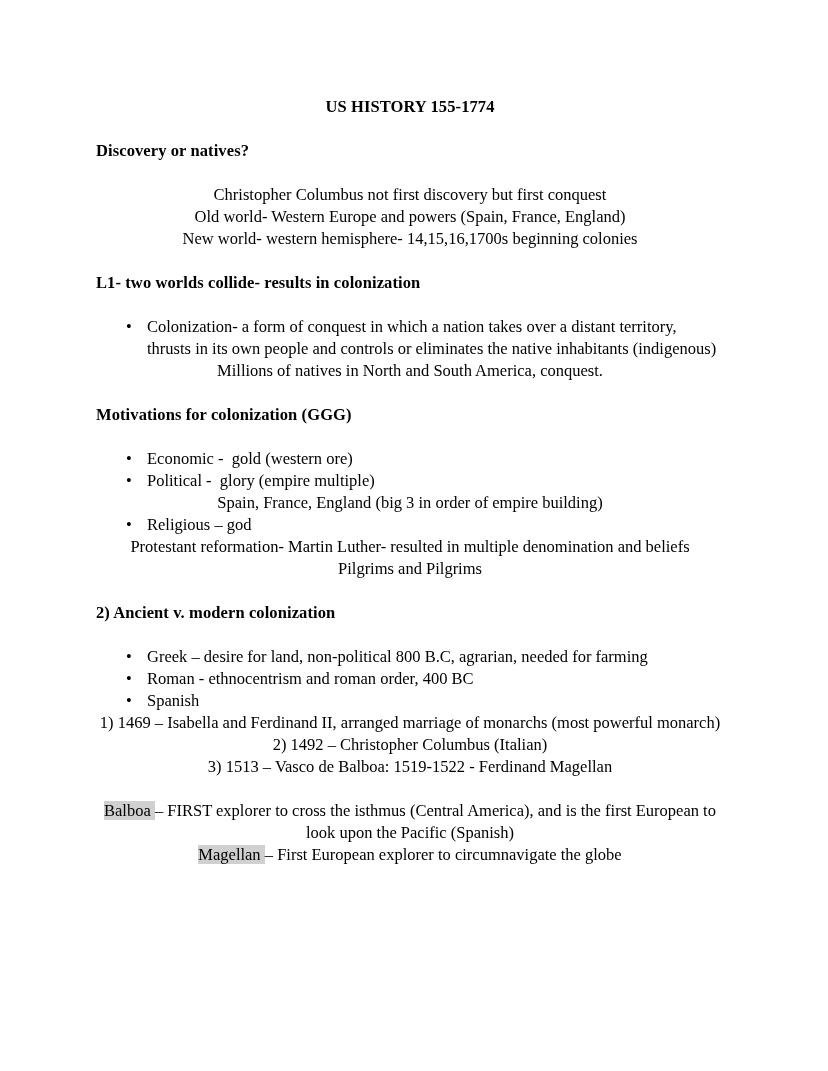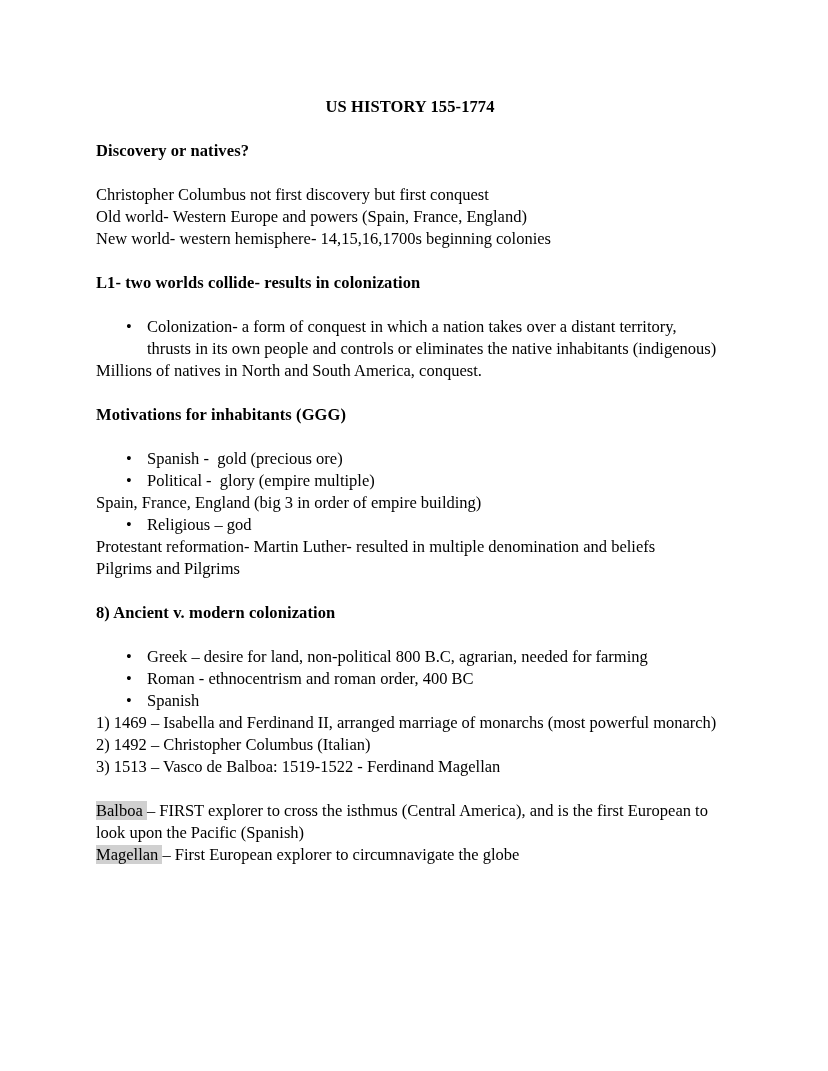--- a/index.html
+++ b/index.html
@@ -43,21 +43,21 @@
     line-height: 22px;
     margin: 0;
     padding: 0;
     letter-spacing: 0.1px;
   }
   p.body-line {
     font-size: 16.5px;
     line-height: 22px;
     margin: 0;
     padding: 0;
-    text-align: left;
+    text-align: center;
   }
   ul.bullets {
     list-style: none;
     margin: 0;
     padding: 0;
   }
   ul.bullets > li {
     position: relative;
     font-size: 16.5px;
     line-height: 22px;
@@ -106,28 +106,28 @@
       <li>
         <span class="bullet-dot">•</span>
         <span>Colonization- a form of conquest in which a nation takes over a distant territory, thrusts in its own people and controls or eliminates the native inhabitants (indigenous)</span>
       </li>
     </ul>
 
     <p class="body-line">Millions of natives in North and South America, conquest.</p>
 
     <div class="spacer-22"></div>
 
-    <h2 class="section-heading">Motivations for inhabitants (GGG)</h2>
+    <h2 class="section-heading">Motivations for colonization (GGG)</h2>
 
     <div class="spacer-22"></div>
 
     <ul class="bullets">
       <li>
         <span class="bullet-dot">•</span>
-        <span class="nowrap-block">Spanish -  gold (precious ore)</span>
+        <span class="nowrap-block">Economic -  gold (western ore)</span>
       </li>
       <li>
         <span class="bullet-dot">•</span>
         <span class="nowrap-block">Political -  glory (empire multiple)</span>
       </li>
     </ul>
 
     <p class="body-line">Spain, France, England (big 3 in order of empire building)</p>
 
     <ul class="bullets">
@@ -135,21 +135,21 @@
         <span class="bullet-dot">•</span>
         <span>Religious – god</span>
       </li>
     </ul>
 
     <p class="body-line">Protestant reformation- Martin Luther- resulted in multiple denomination and beliefs</p>
     <p class="body-line">Pilgrims and Pilgrims</p>
 
     <div class="spacer-22"></div>
 
-    <h2 class="section-heading">8) Ancient v. modern colonization</h2>
+    <h2 class="section-heading">2) Ancient v. modern colonization</h2>
 
     <div class="spacer-22"></div>
 
     <ul class="bullets">
       <li>
         <span class="bullet-dot">•</span>
         <span>Greek – desire for land, non-political 800 B.C, agrarian, needed for farming</span>
       </li>
       <li>
         <span class="bullet-dot">•</span>

